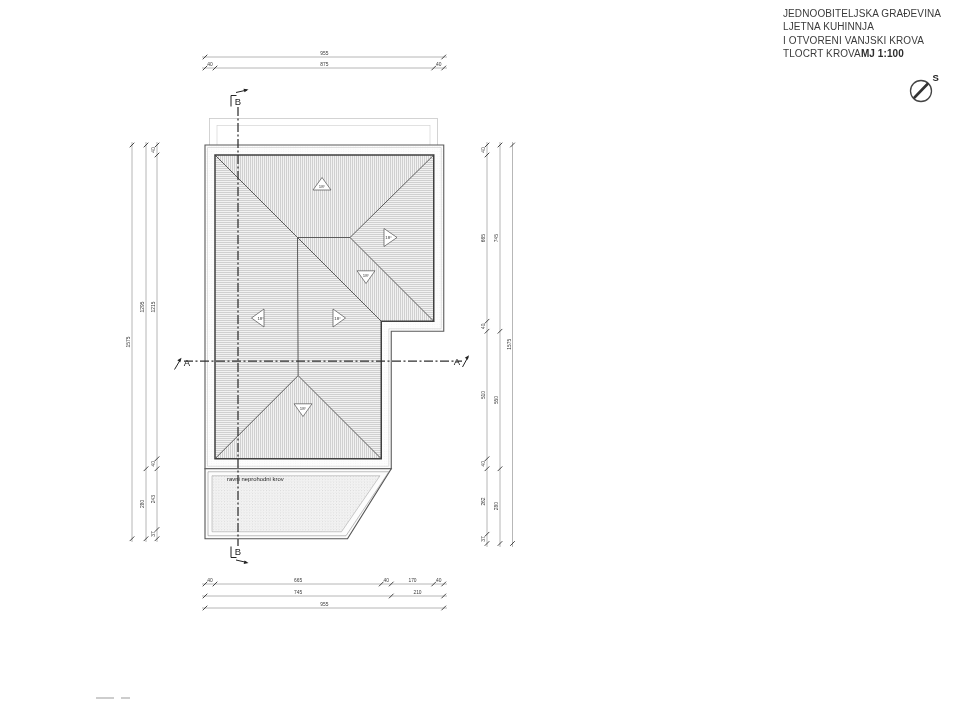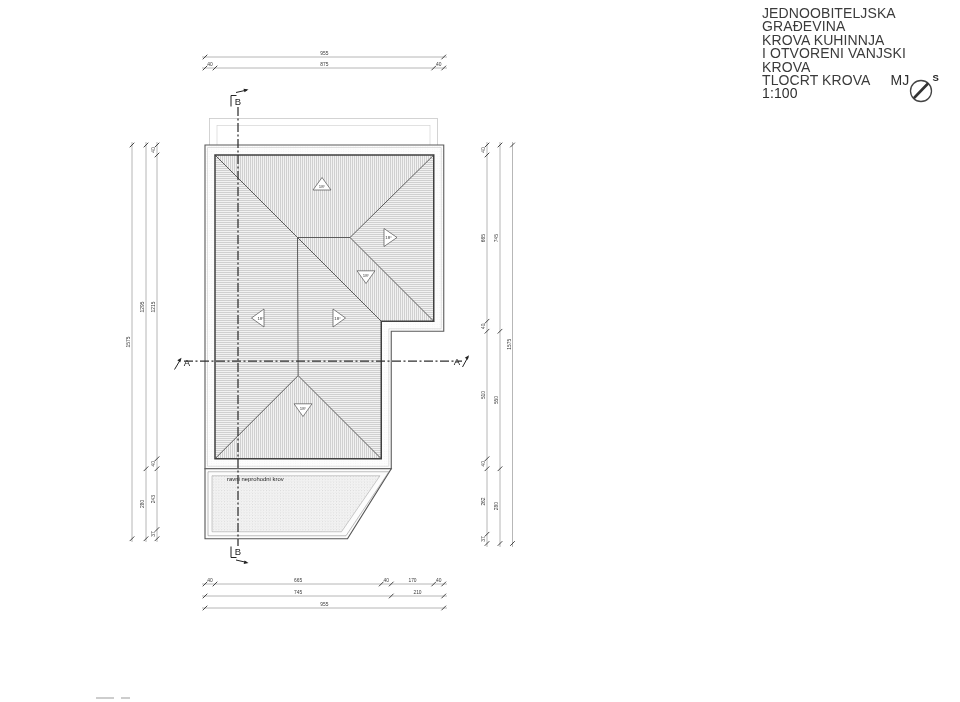--- a/index.html
+++ b/index.html
@@ -1,20 +1,20 @@
 <!DOCTYPE html>
 <html><head>
 <meta charset="utf-8">
 <style>
   html,body{margin:0;padding:0;background:#fff;}
   #page{position:relative;width:960px;height:702px;background:#ffffff;overflow:hidden;
         font-family:"Liberation Sans", sans-serif;}
-  #titleblock{position:absolute;left:762px;top:7px;width:176px;color:#3b3b3b;
-              font-size:14px;line-height:13.4px;letter-spacing:.1px;}
-  #titleblock .scale{font-weight:400;margin-left:20px;color:#2e2e2e;}
+  #titleblock{position:absolute;left:783px;top:7px;width:176px;color:#3b3b3b;
+              font-size:10px;line-height:13.4px;letter-spacing:.1px;}
+  #titleblock .scale{font-weight:700;margin-left:0;color:#2e2e2e;}
   #northbox{position:absolute;left:899px;top:64px;width:48px;height:44px;}
   svg{display:block;}
   text{font-family:"Liberation Sans", sans-serif;fill:#333;}
   .dimtxt{font-size:4.9px;fill:#3a3a3a;}
   .slopetxt{font-size:4.3px;fill:#333;}
   .sectxt{font-size:9.5px;fill:#222;}
   .flattxt{font-size:5.9px;fill:#1f1f1f;}
   .ntxt{font-size:9.5px;font-weight:600;fill:#222;}
 </style>
 </head>
@@ -180,21 +180,21 @@
         <text class="dimtxt" x="498.3" y="506.1" transform="rotate(-90 498.3 506.1)">280</text>
         <text class="dimtxt" x="511" y="344.3" transform="rotate(-90 511 344.3)">1575</text>
       </g>
     </g>
 
     <path d="M96,698 h18 m7,0 h9" stroke="#bdbdbd" stroke-width="1.4" fill="none"></path>
   </svg>
 
   <div id="titleblock">
     <div>JEDNOOBITELJSKA GRAĐEVINA</div>
-    <div>KROVA KUHINNJA</div>
+    <div>LJETNA KUHINNJA</div>
     <div>I OTVORENI VANJSKI KROVA</div>
     <div>
       <span>TLOCRT KROVA</span><span class="scale">MJ 1:100</span>
     </div>
   </div>
 
   <div id="northbox">
     <svg width="48" height="44" viewBox="0 0 48 44">
       <circle cx="22" cy="27" r="10.5" fill="none" stroke="#444" stroke-width="1.3"></circle>
       <line x1="15.5" y1="33.5" x2="28.5" y2="20" stroke="#333" stroke-width="2.6" stroke-linecap="round"></line>

